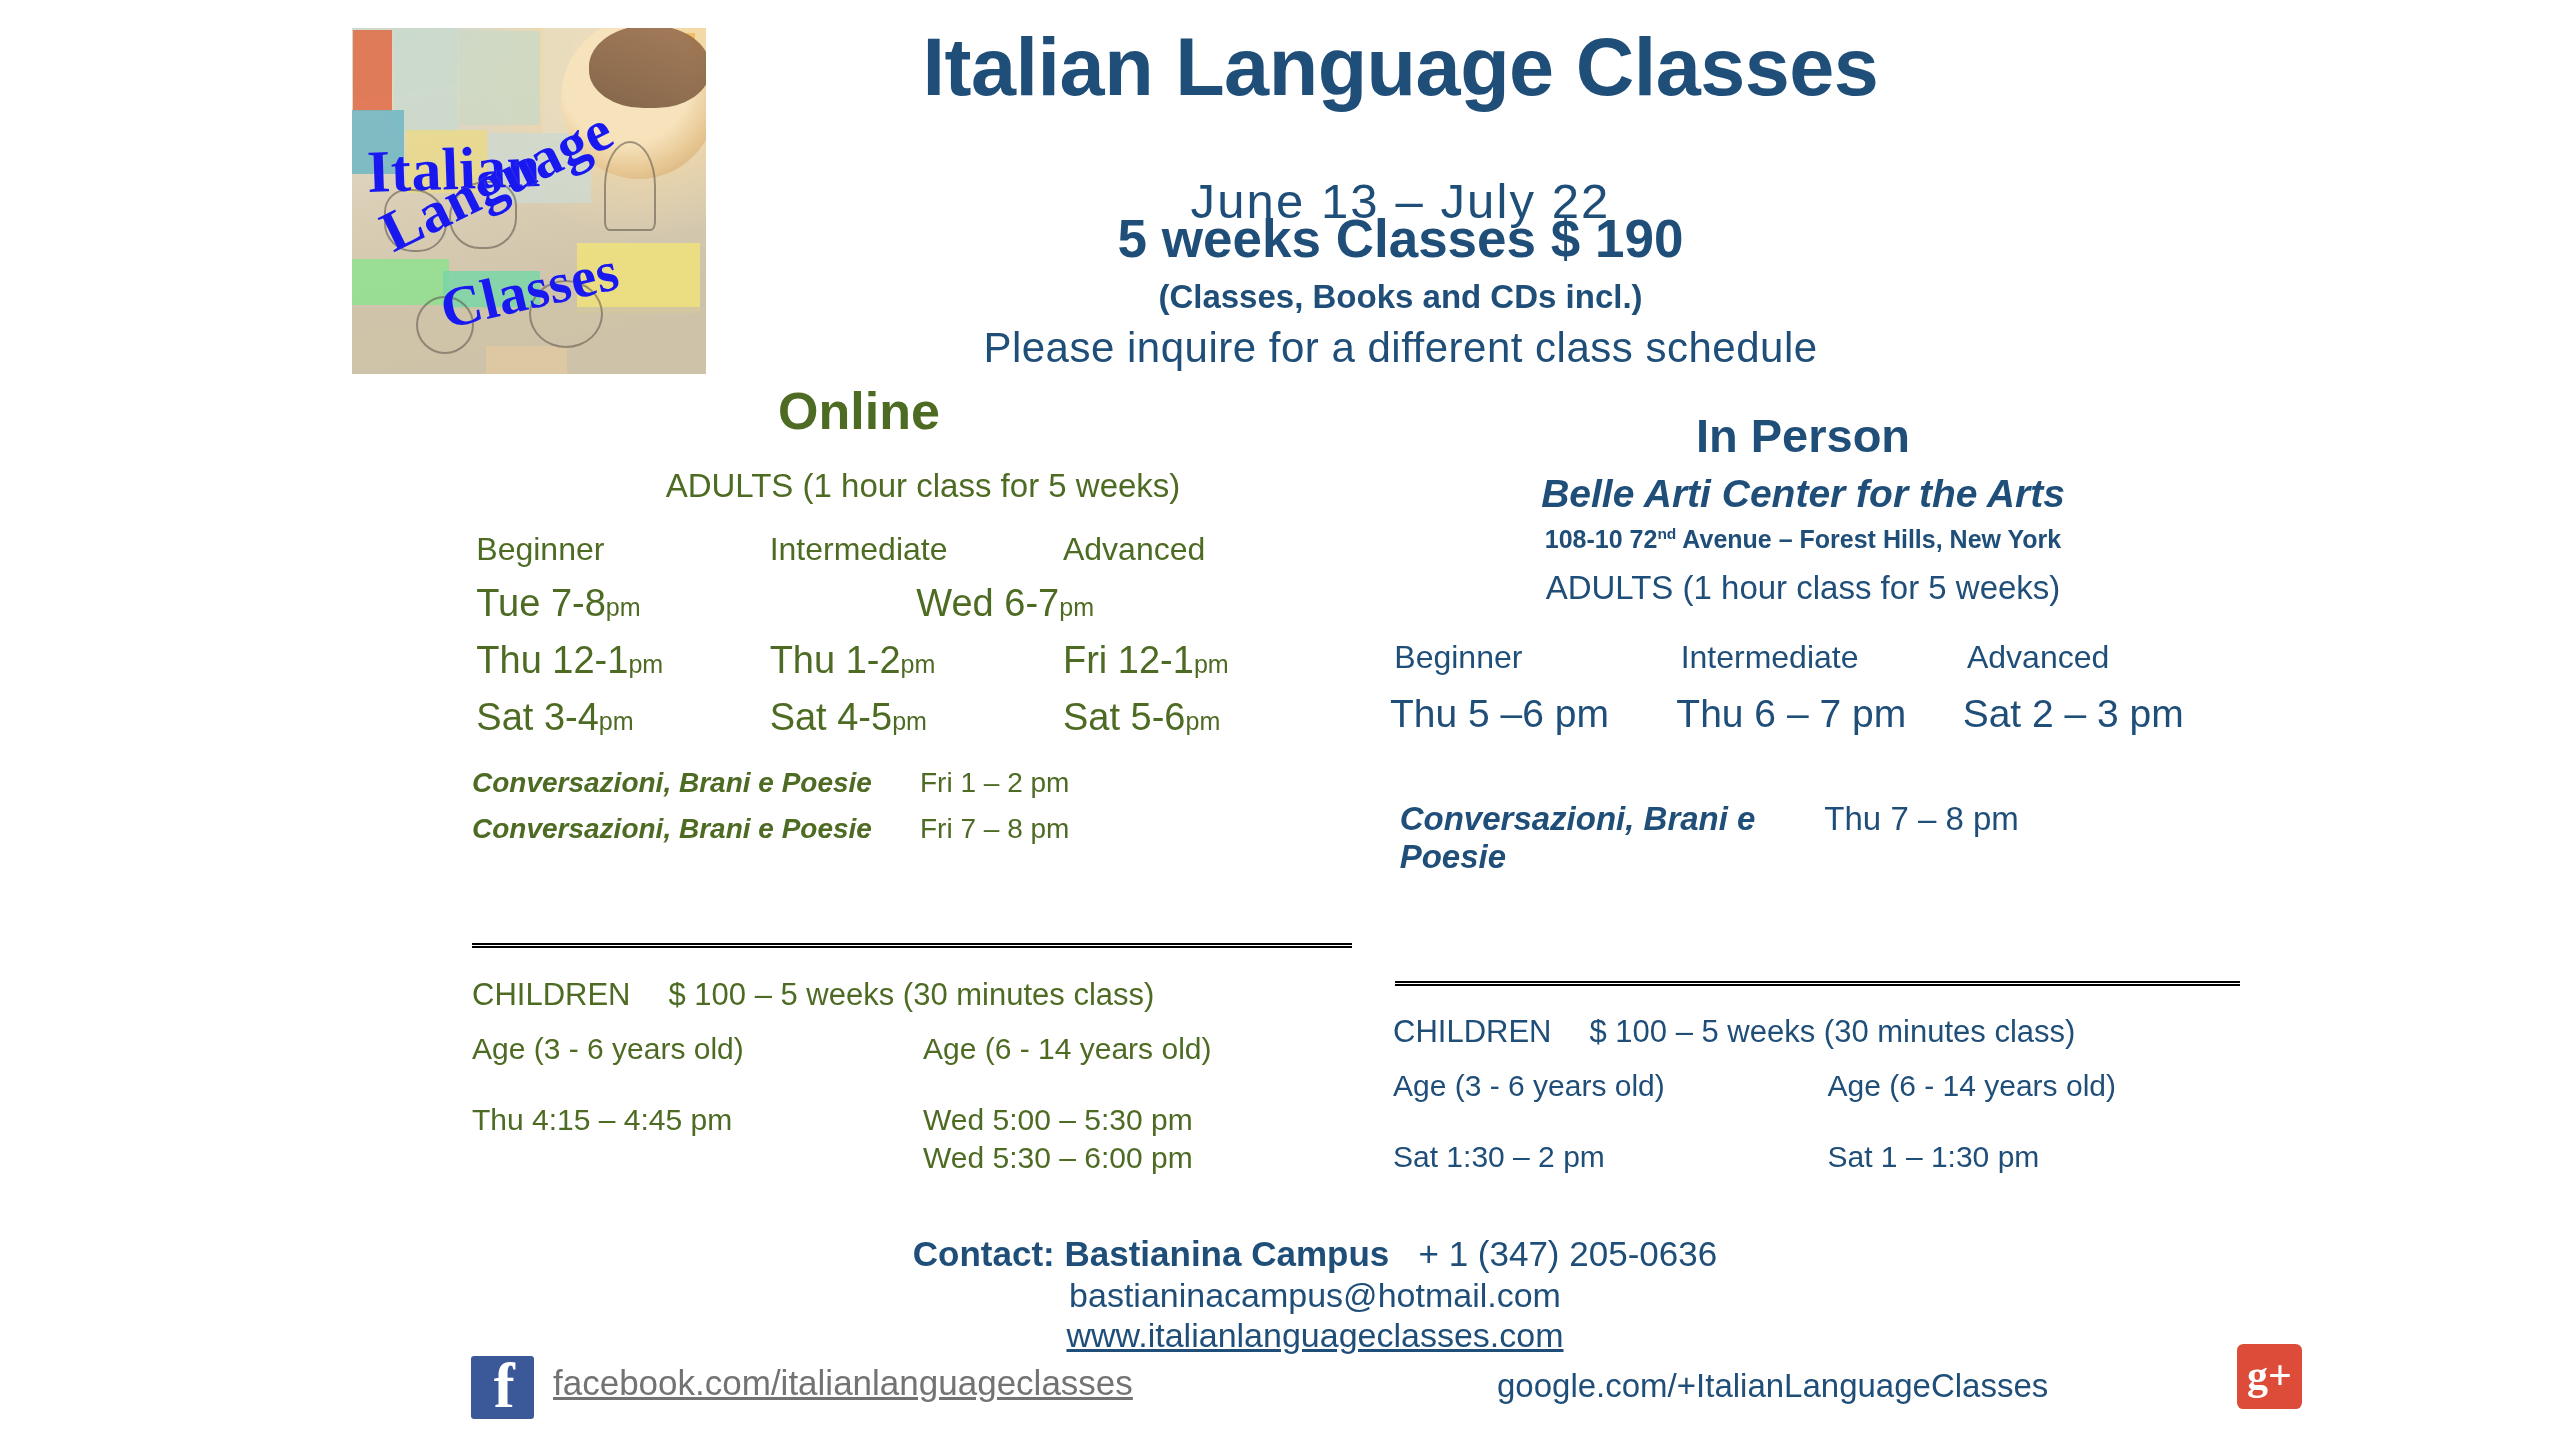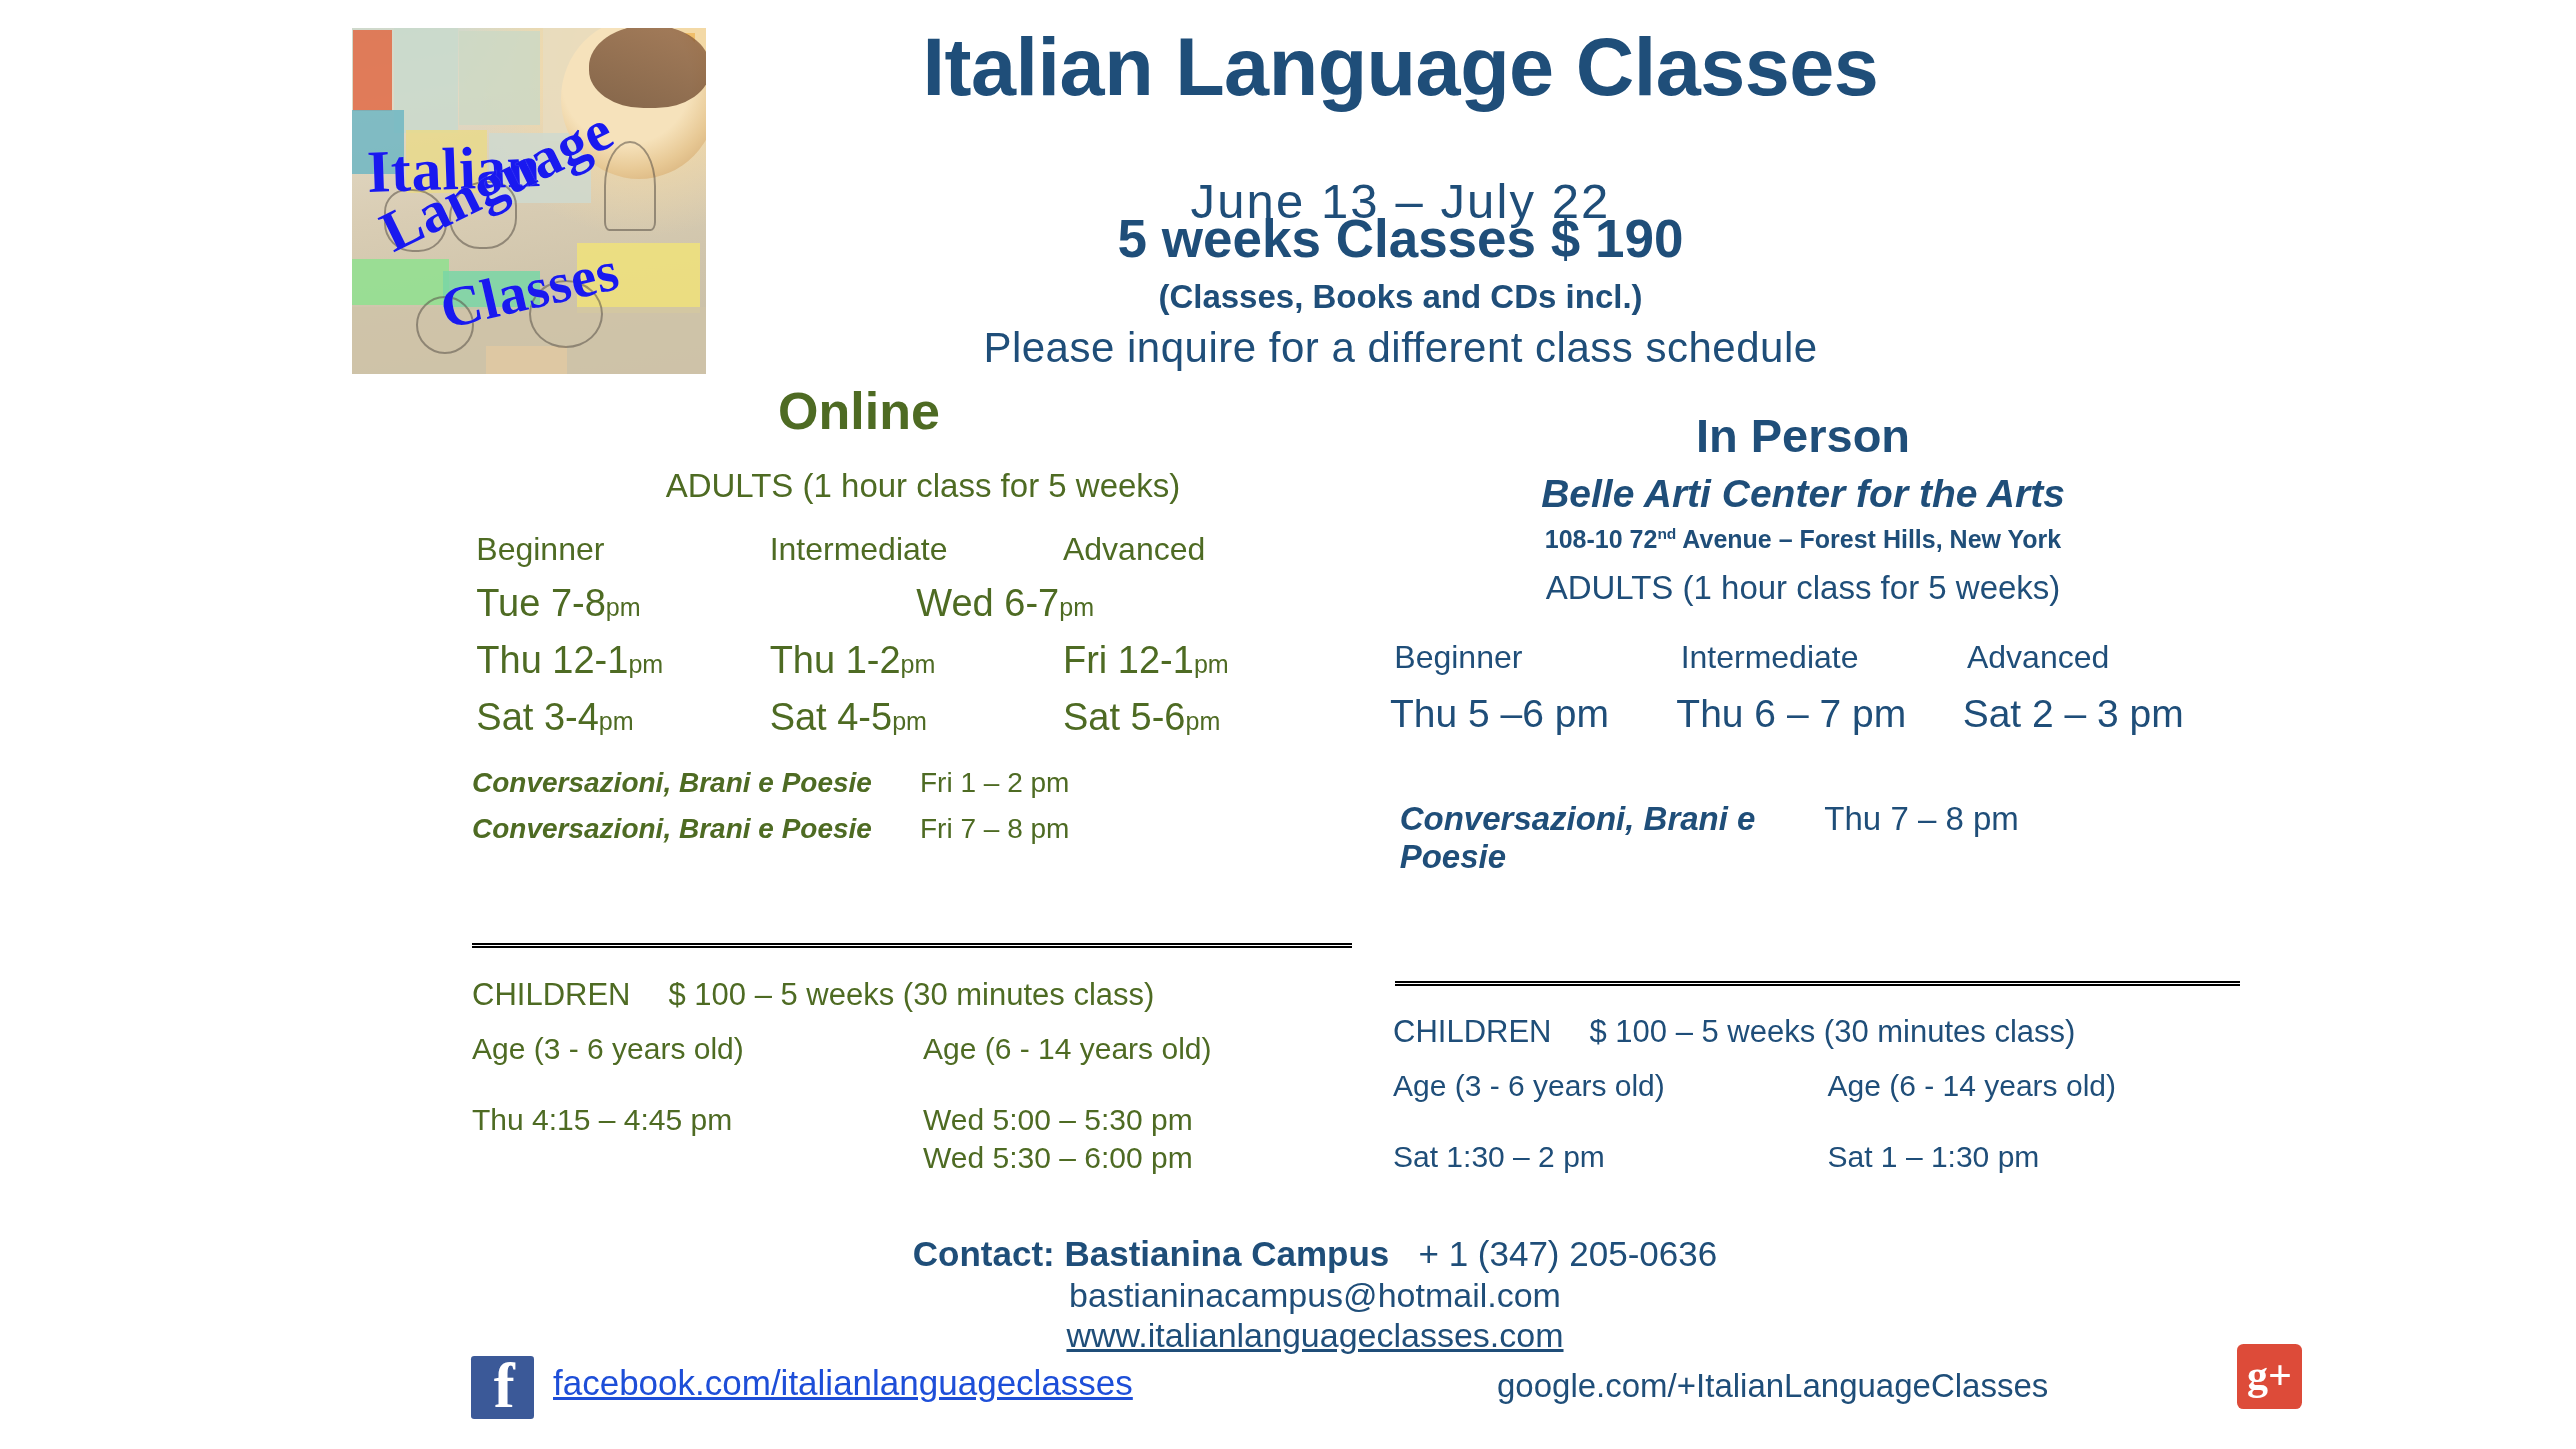--- a/index.html
+++ b/index.html
@@ -166,21 +166,21 @@
   
   .fb-icon{
     position:absolute;left:471px;top:1356px;width:63px;height:63px;border-radius:3.2px;
     background:#3b5998;
   }
   .fb-icon:after{
     content:"f";position:absolute;left:50%;top:48%;transform:translate(-42%,-50%);
     color:#fff;font-family:"Liberation Serif",serif;font-weight:700;font-size:63px;line-height:1;
   }
   .fb-link{
-    position:absolute;left:553px;top:1363px;font-size:35px;color:#1d4ed8;
+    position:absolute;left:553px;top:1363px;font-size:35px;color:#737373;
     text-decoration:underline;font-weight:400;text-align:right;
   }
   .gp-link{
     position:absolute;left:1497px;top:1367px;font-size:33px;color:#1f4e79;font-weight:400;
   }
   .gp-icon{
     position:absolute;left:2237px;top:1344px;width:65px;height:65px;border-radius:6.4px;
     background:#dd4b39;
   }
   .gp-icon:after{

